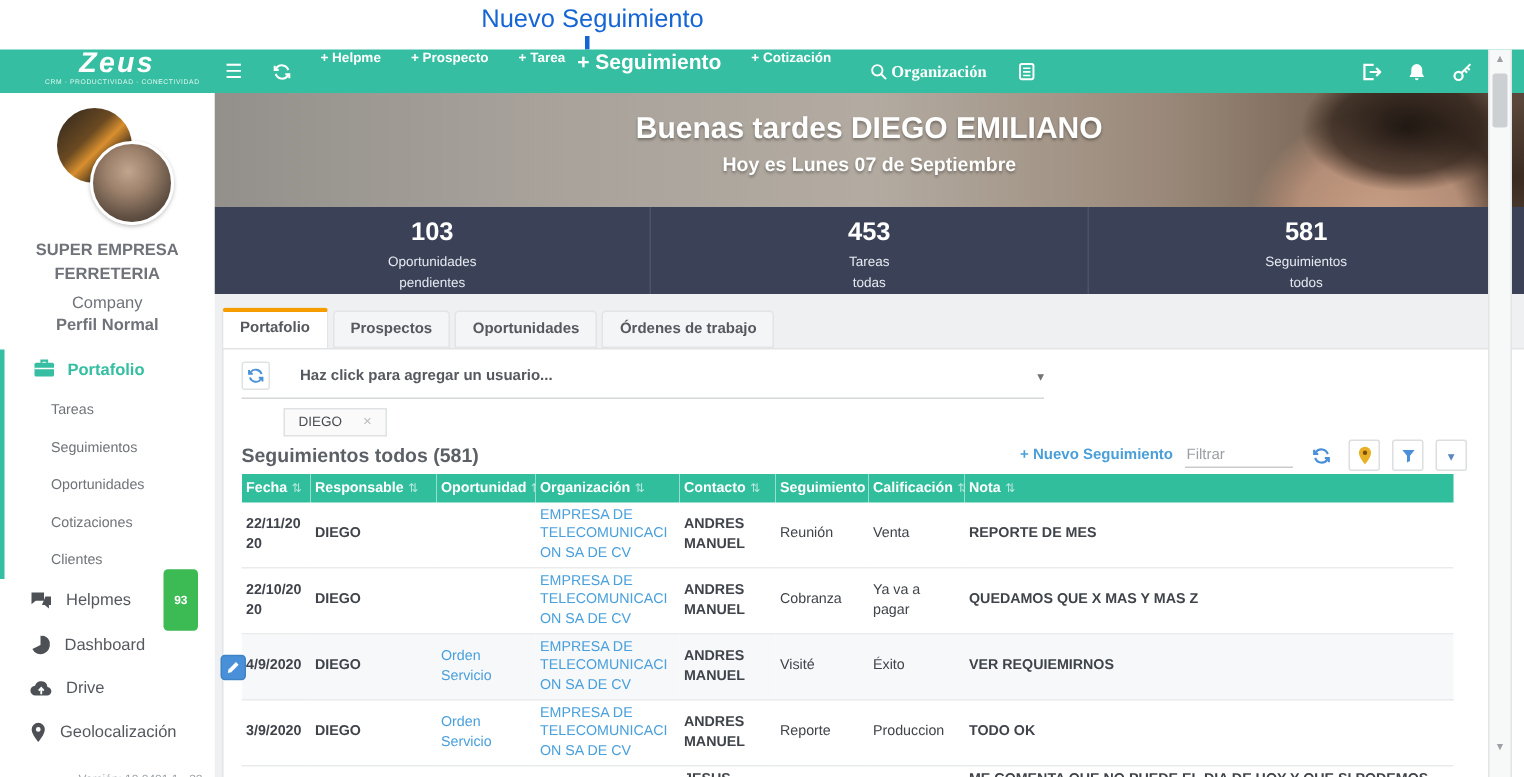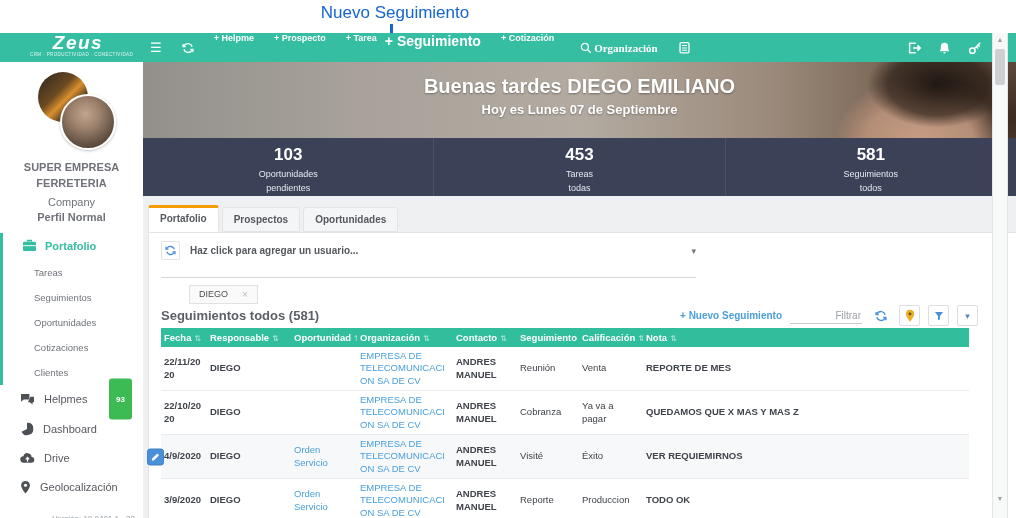--- a/index.html
+++ b/index.html
@@ -68,37 +68,37 @@
 
   .tabs { position:absolute; top:144px; left:0; right:0; height:26px; display:flex; gap:3px; padding-left:5px;
           align-items:flex-end; z-index:4; }
   .tab { height:25px; line-height:23px; padding:0 11px; font-size:10px; font-weight:bold; color:#55585E;
          background:#F4F5F6; border:1px solid #E2E4E6; border-radius:3px 3px 0 0; cursor:pointer; white-space:nowrap; }
   .tab.active { height:27px; line-height:22px; background:#fff; border-top:3px solid #F59C00; border-bottom:none; }
 
   .panel { position:absolute; top:170px; left:5px; right:0; bottom:0; background:#fff;
            border:1px solid #E2E4E6; border-right:none; border-bottom:none; }
 
-  .user-filter { margin:8px 12px 0 12px; width:535px; display:flex; align-items:center; gap:10px;
-                 border-bottom:1px solid #D5D7D9; padding-bottom:17px; }
+  .user-filter { margin:8px 12px 0 12px; width:535px; display:flex; align-items:center; gap:20px;
+                 border-bottom:1px solid #D5D7D9; padding-bottom:5px; }
   .uf-refresh { width:19px; height:19px; border:1px solid #E0E2E4; border-radius:2px; color:#4A90D9;
                 display:flex; align-items:center; justify-content:center; cursor:pointer; }
   .uf-placeholder { font-size:10px; font-weight:bold; color:#55585E; cursor:text; }
   .uf-caret { margin-left:auto; color:#707479; font-size:9px; cursor:pointer; }
   .tag-row { margin:5px 0 0 40px; height:17px; }
   .tag { display:inline-flex; align-items:center; gap:14px; background:#FAFAFA; border:1px solid #DFE1E3;
          padding:3px 9px; font-size:9px; color:#4A4D52; cursor:default; }
   .tag-x { color:#B9BCBF; font-size:10px; cursor:pointer; }
 
   .section-row { margin:6px 12px 0 12px; display:flex; align-items:center; height:19px; }
   .sec-title { font-size:13px; font-weight:bold; color:#5B5F66; }
   .sec-right { margin-left:auto; display:flex; align-items:center; gap:8px; margin-right:26px; }
   .sec-link { font-size:10px; font-weight:bold; color:#4A9FD9; cursor:pointer; white-space:nowrap; }
   .filtrar { width:72px; border:none; border-bottom:1px solid #C9CBCE; font-size:10px; color:#55585E;
-             outline:none; font-family:"Liberation Sans", sans-serif; padding:2px 1px;text-align:right; }
+             outline:none; font-family:"Liberation Sans", sans-serif; padding:2px 1px; }
   .filtrar::placeholder { color:#9B9FA4; }
   .tbtn { width:21px; height:21px; border:1px solid #DCDEE0; border-radius:2px; background:#fff;
           display:flex; align-items:center; justify-content:center; cursor:pointer; }
   .tbtn-plain { border:none; }
   .c-blue { color:#4A90D9; } .c-pin { color:#E8B024; } .c-caret { color:#5A86C0; font-size:9px; }
 
   table.grid { margin-left:12px; width:808px; border-collapse:collapse; table-layout:fixed; margin-top:3px; }
   .grid th { background:#31BE9D; color:#fff; font-size:9.5px; font-weight:bold; text-align:left;
              padding:4px 3px; white-space:nowrap; overflow:hidden; cursor:pointer; }
   .grid th .sort { color:rgba(255,255,255,.65); font-size:8px; margin-left:3px; font-weight:normal; }
@@ -273,20 +273,21 @@
         <div class="stat-value">581</div>
         <div class="stat-line">Seguimientos</div>
         <div class="stat-line">todos</div>
       </div>
     </div>
 
     <div class="tabs">
       <div class="tab active">Portafolio</div>
       <div class="tab">Prospectos</div>
       <div class="tab">Oportunidades</div>
+      <div class="tab">Órdenes de trabajo</div>
     </div>
 
     <div class="panel">
 
       <div class="user-filter">
         <span class="uf-refresh">
           <svg width="11" height="11" viewBox="0 0 16 16">
               <path d="M13.6 6.3A6 6 0 0 0 3 4.6L1.5 6M2.4 9.7A6 6 0 0 0 13 11.4l1.5-1.4" fill="none" stroke="currentColor" stroke-width="1.9"></path>
               <path d="M1.5 2.5v3.6h3.6M14.5 13.5V9.9h-3.6" fill="none" stroke="currentColor" stroke-width="1.9"></path>
             </svg>

